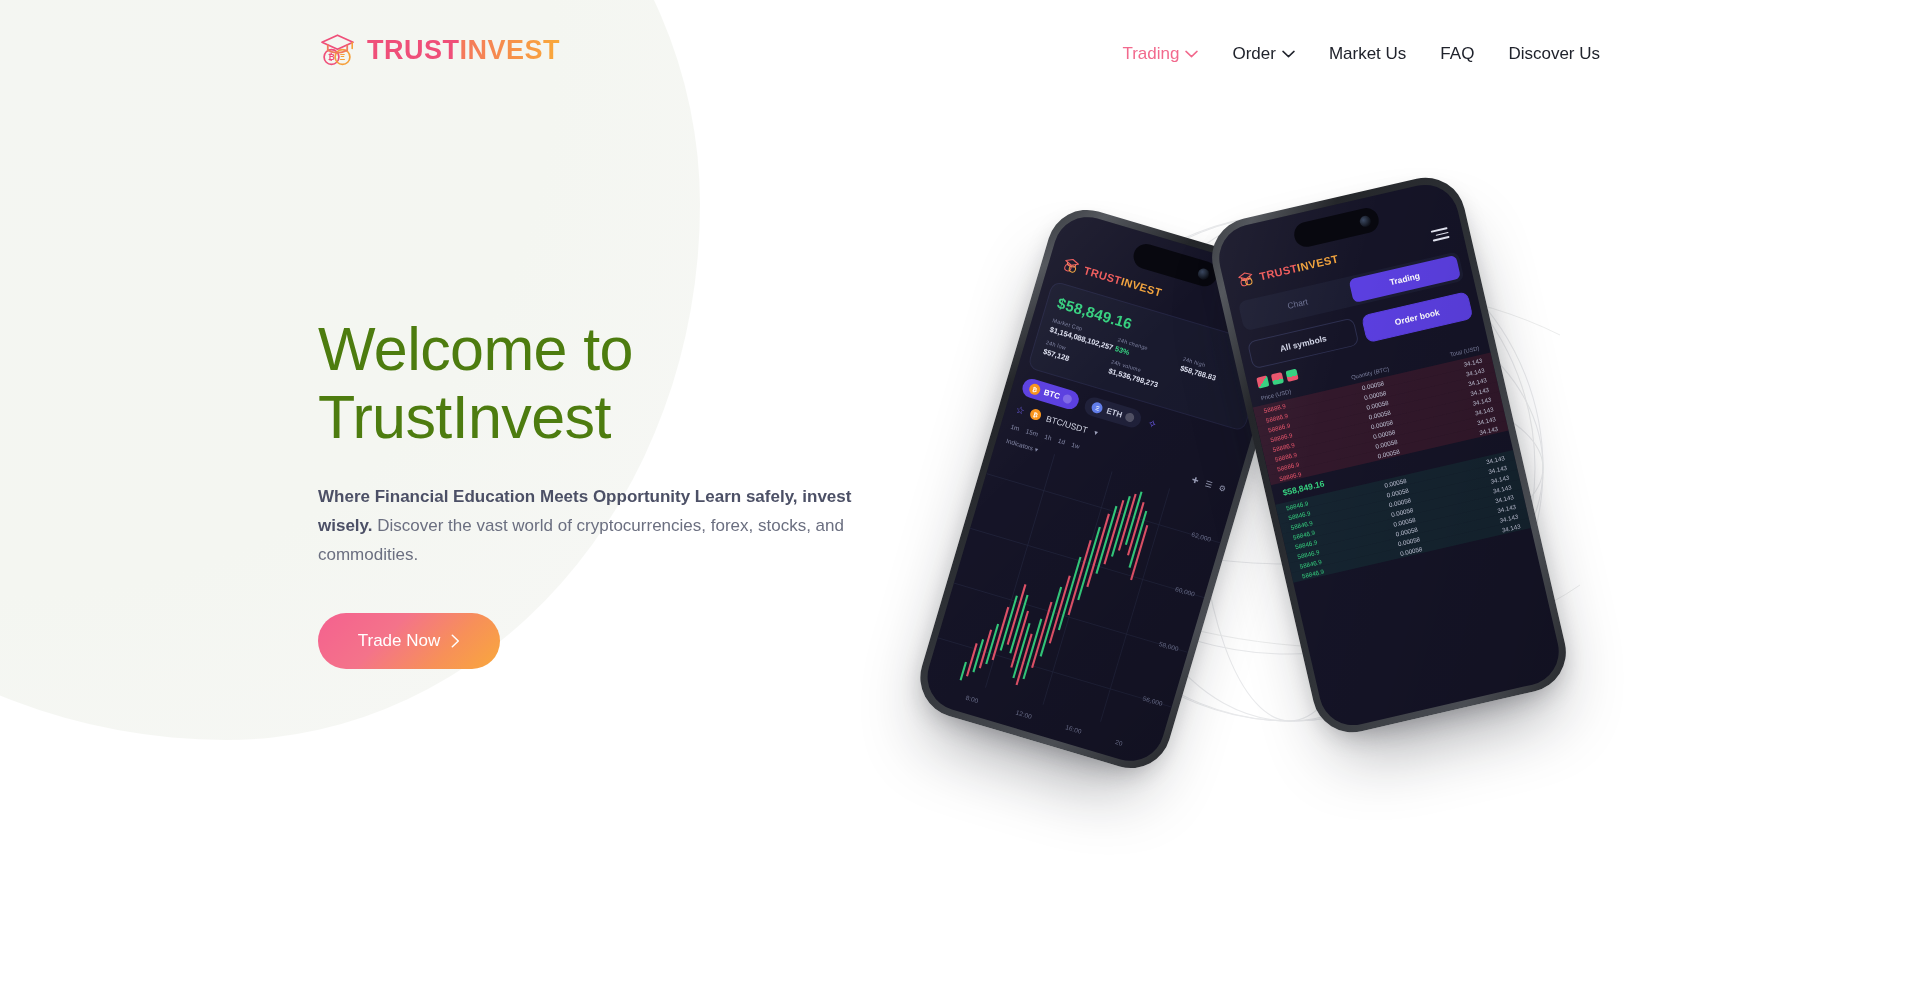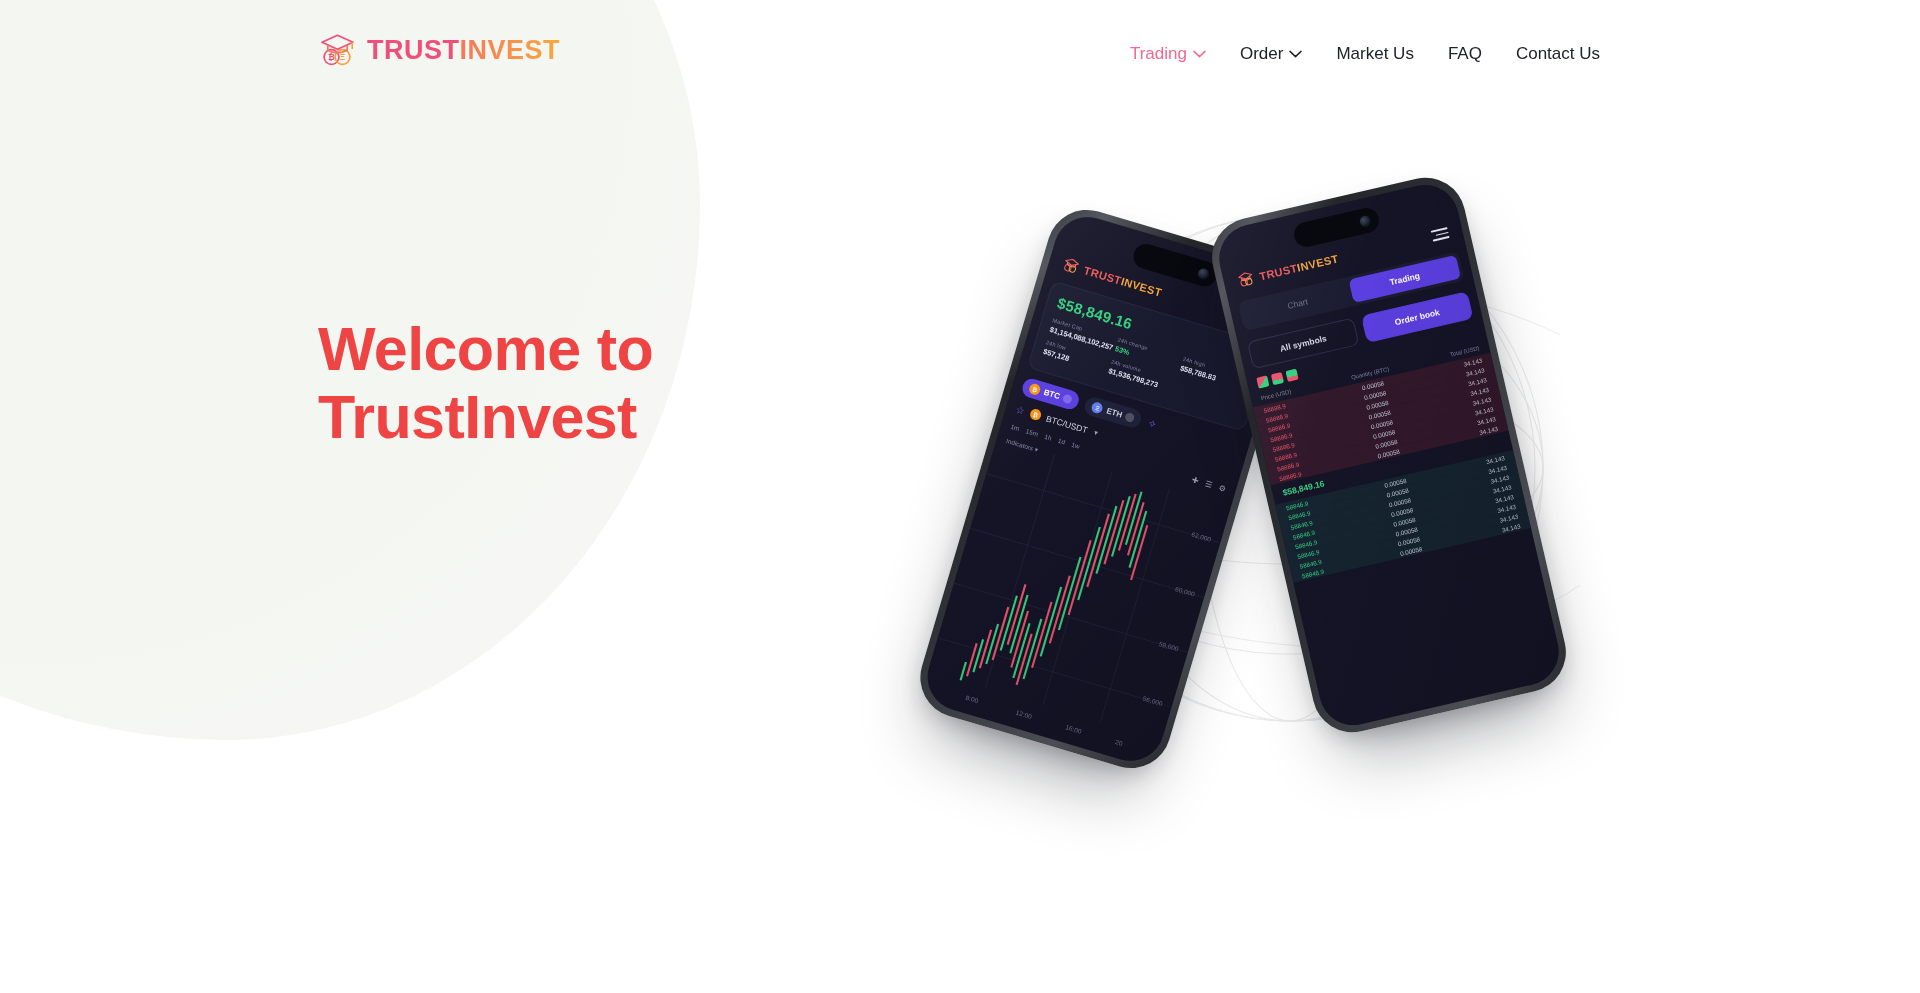--- a/index.html
+++ b/index.html
@@ -46,22 +46,22 @@
   .nav-item{
     display:flex; align-items:center; gap:6px;
     font-size:17px; color:#20232c; cursor:pointer; white-space:nowrap;
   }
   .nav-item.active{ color:#f2698d; }
   .chev{ width:13px; height:8px; display:block; }
 
   
   .hero-copy{ position:absolute; left:318px; top:315px; width:580px; z-index:20; }
   .hero-title{
-    font-size:61px; line-height:1.12; font-weight:700;
-    color:#ef4444; letter-spacing:-.6px;
+    font-size:61px; line-height:1.12; font-weight:400;
+    color:#4d7c0f; letter-spacing:-.6px;
   }
   .hero-sub{
     margin-top:30px; width:555px;
     font-size:17px; line-height:1.72; color:#6b6f80;
   }
   .hero-sub b{ color:#4c5066; font-weight:700; }
 
   .cta{
     margin-top:44px; width:182px; height:56px;
     border:none; border-radius:28px;
@@ -237,33 +237,44 @@
 
       <div class="nav-item">
         <span>Market Us</span>
       </div>
 
       <div class="nav-item">
         <span>FAQ</span>
       </div>
 
       <div class="nav-item">
-        <span>Contact Us</span>
+        <span>Discover Us</span>
       </div>
 
     </nav>
   </header>
 
   <section class="hero-copy">
     <h1 class="hero-title">
       <span>Welcome to</span><br>
       <span>TrustInvest</span>
     </h1>
 
-
+    <p class="hero-sub">
+      <b>Where Financial Education Meets Opportunity Learn safely, invest wisely.</b><span> Discover the vast world of cryptocurrencies, forex, stocks, and commodities.</span>
+    </p>
+
+    <button class="cta">
+      <span>Trade Now</span>
+      <span>
+        <svg viewBox="0 0 9 14">
+            <path d="M1.3 1.2 L7.3 7 L1.3 12.8" fill="none" stroke="#ffffff" stroke-width="1.5" stroke-linecap="round" stroke-linejoin="round"></path>
+          </svg>
+      </span>
+    </button>
   </section>
 
   <div class="visual">
 
     <svg class="globe" viewBox="0 0 660 680" aria-hidden="true">
       <g fill="none" stroke="#e9eaec" stroke-width="1.1">
         <circle cx="330" cy="338" r="253"></circle>
         <ellipse cx="330" cy="338" rx="253" ry="96"></ellipse>
         <ellipse cx="330" cy="338" rx="253" ry="186"></ellipse>
         <ellipse cx="330" cy="338" rx="92" ry="253"></ellipse>

